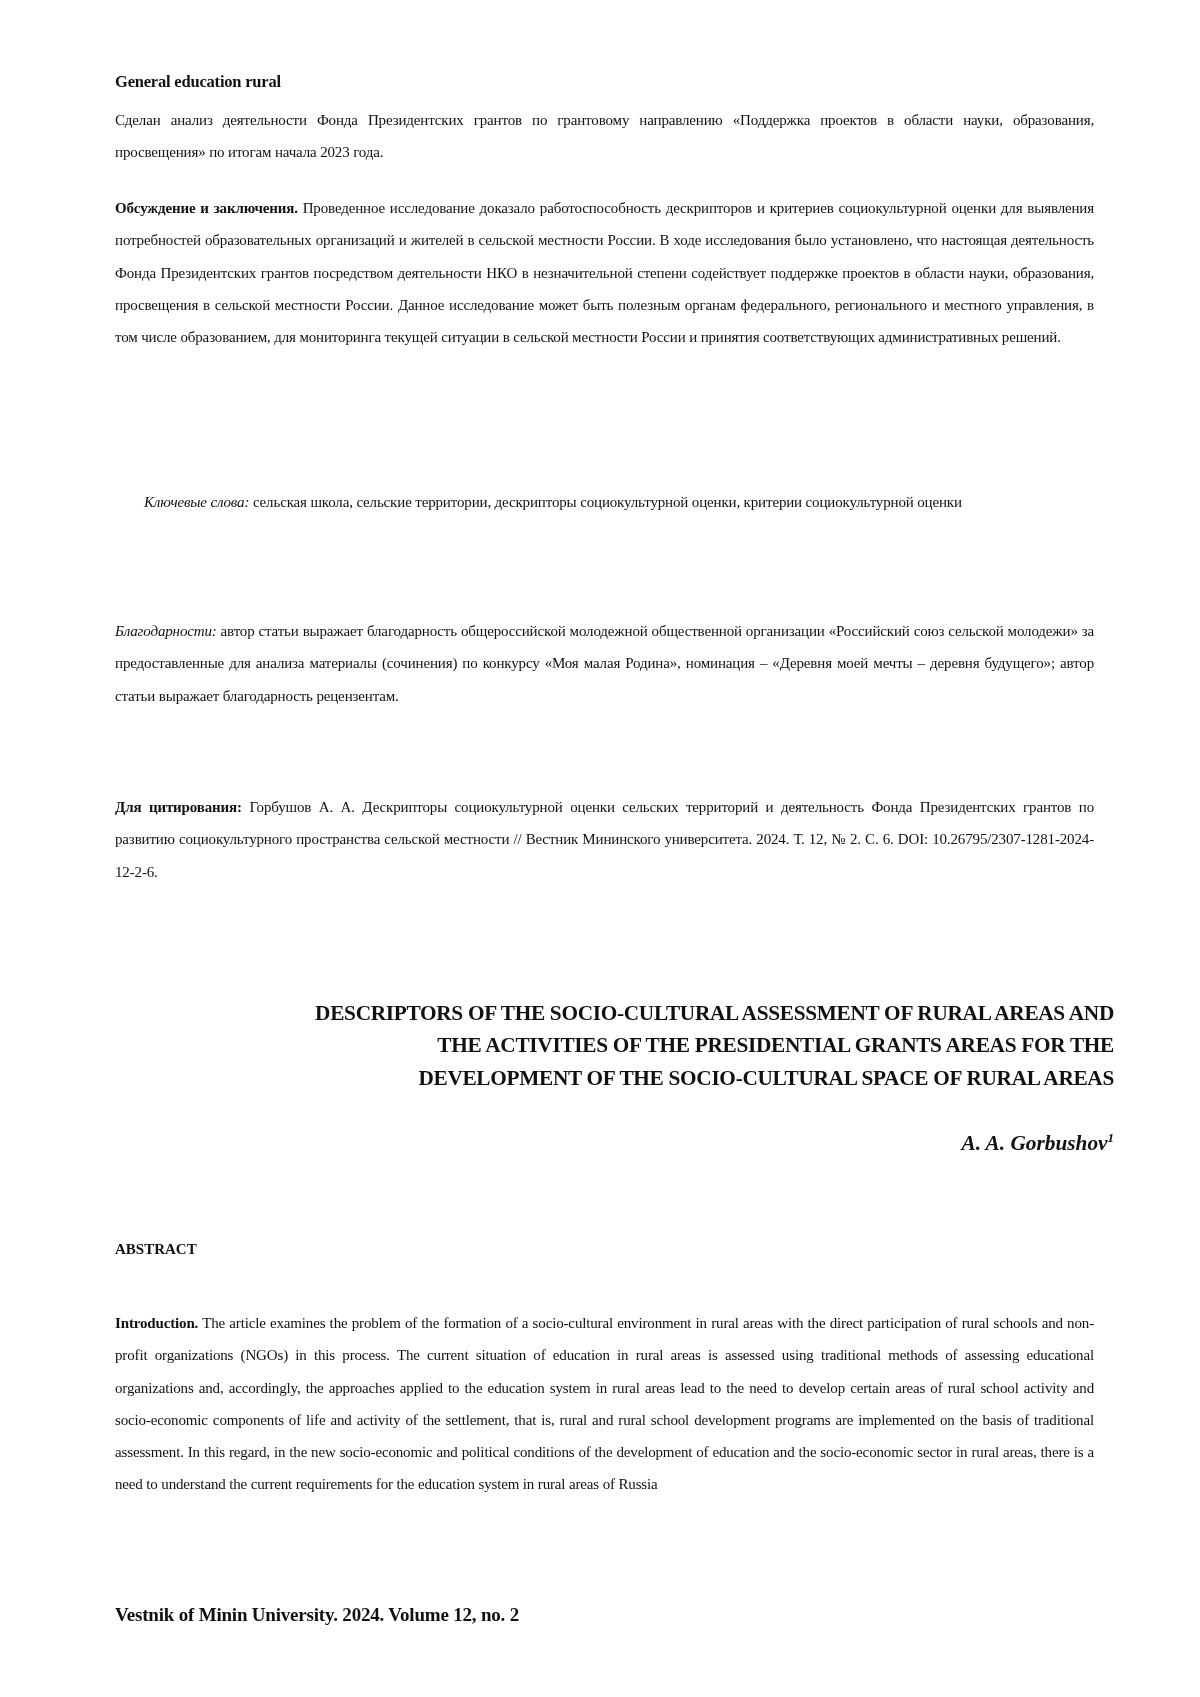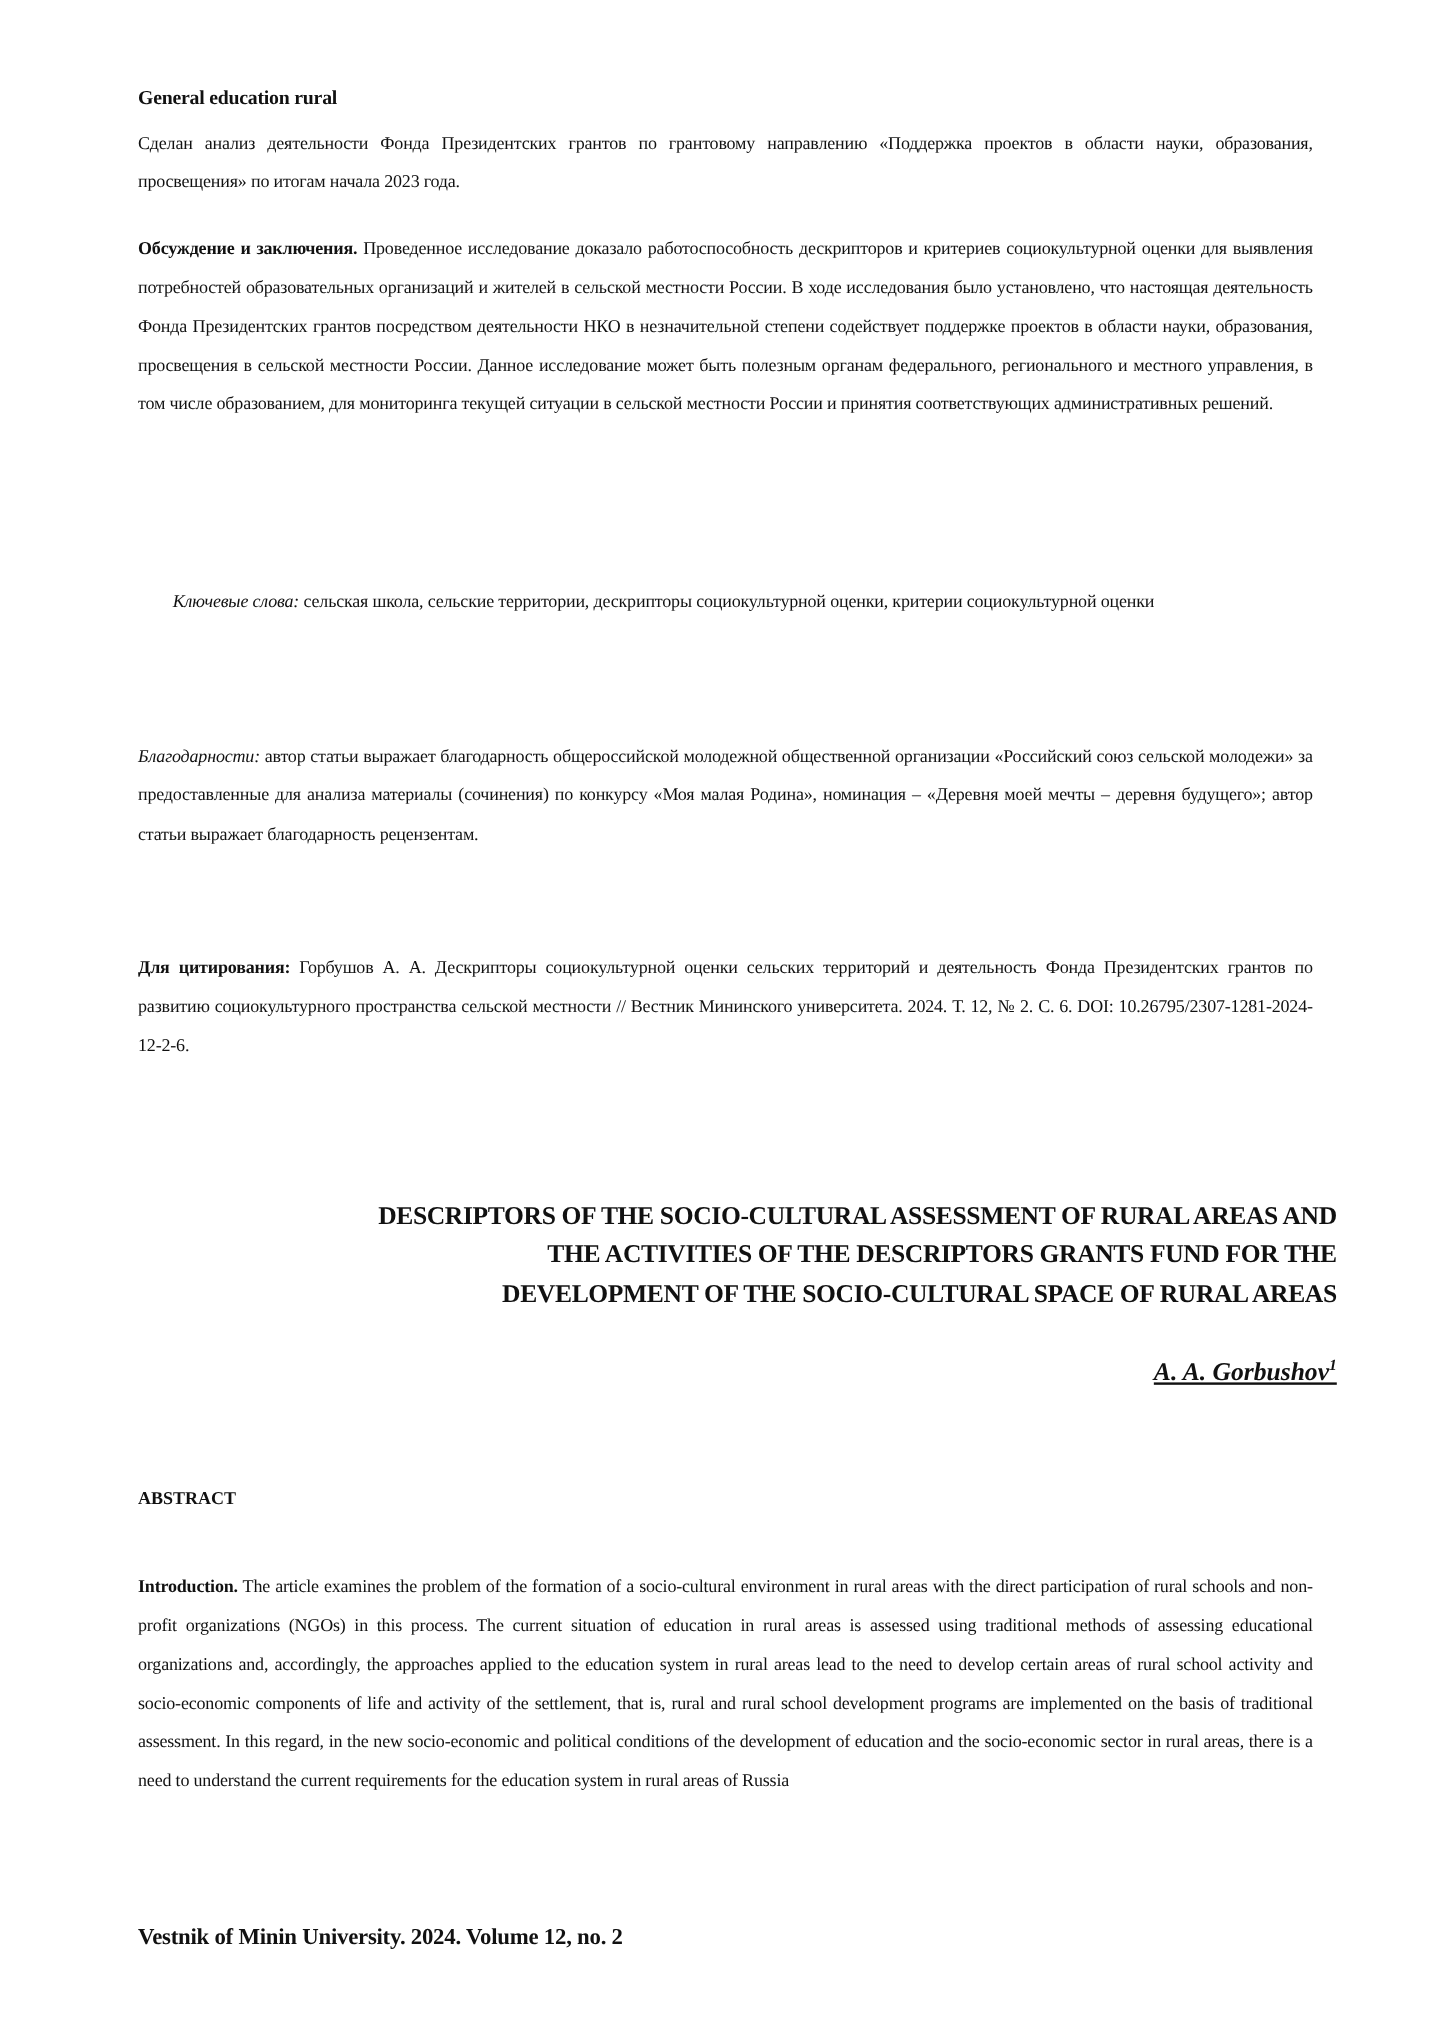--- a/index.html
+++ b/index.html
@@ -53,21 +53,20 @@
       font-size: 21.3px;
       line-height: 32.3px;
       font-weight: bold;
       letter-spacing: -0.3px;
     }
     .author {
       font-size: 21.3px;
       line-height: 32px;
       font-weight: bold;
       font-style: italic;
-      text-decoration: underline;
     }
     .affil {
       font-size: 21.3px;
       line-height: 32.3px;
       font-style: italic;
       letter-spacing: -0.2px;
     }
     sup {
       font-size: 13px;
       line-height: 0;
@@ -102,21 +101,21 @@
   <p class="para" style="top:192px;"><span class="b">Обсуждение и заключения.</span><span> Проведенное исследование доказало работоспособность дескрипторов и критериев социокультурной оценки для выявления потребностей образовательных организаций и жителей в сельской местности России. В ходе исследования было установлено, что настоящая деятельность Фонда Президентских грантов посредством деятельности НКО в незначительной степени содействует поддержке проектов в области науки, образования, просвещения в сельской местности России. Данное исследование может быть полезным органам федерального, регионального и местного управления, в том числе образованием, для мониторинга текущей ситуации в сельской местности России и принятия соответствующих административных решений.</span></p>
 
   <p class="para" style="top:486px;margin-left:29px;"><span class="i">Ключевые слова:</span><span> сельская школа, сельские территории, дескрипторы социокультурной оценки, критерии социокультурной оценки</span></p>
 
   <p class="para" style="top:615px;"><span class="i">Благодарности:</span><span> автор статьи выражает благодарность общероссийской молодежной общественной организации «Российский союз сельской молодежи» за предоставленные для анализа материалы (сочинения) по конкурсу «Моя малая Родина», номинация – «Деревня моей мечты – деревня будущего»; автор статьи выражает благодарность рецензентам.</span></p>
 
   <p class="para" style="top:791px;"><span class="b">Для цитирования:</span><span> Горбушов А. А. Дескрипторы социокультурной оценки сельских территорий и деятельность Фонда Президентских грантов по развитию социокультурного пространства сельской местности // Вестник Мининского университета. 2024. Т. 12, № 2. С. 6. DOI: 10.26795/2307-1281-2024-12-2-6.</span></p>
 
   <div class="center title" style="top:981px;">
     <div>DESCRIPTORS OF THE SOCIO-CULTURAL ASSESSMENT OF RURAL AREAS AND</div>
-    <div>THE ACTIVITIES OF THE DESCRIPTORS GRANTS FUND FOR THE</div>
+    <div>THE ACTIVITIES OF THE PRESIDENTIAL GRANTS AREAS FOR THE</div>
     <div>DEVELOPMENT OF THE SOCIO-CULTURAL SPACE OF RURAL AREAS</div>
   </div>
 
   <div class="center author" style="top:1111px;"><span>A. A. Gorbushov</span><sup>1</sup></div>
 
   <div class="center affil" style="top:1143px;">
   </div>
 
   <h2 class="abstract-head">ABSTRACT</h2>
 

